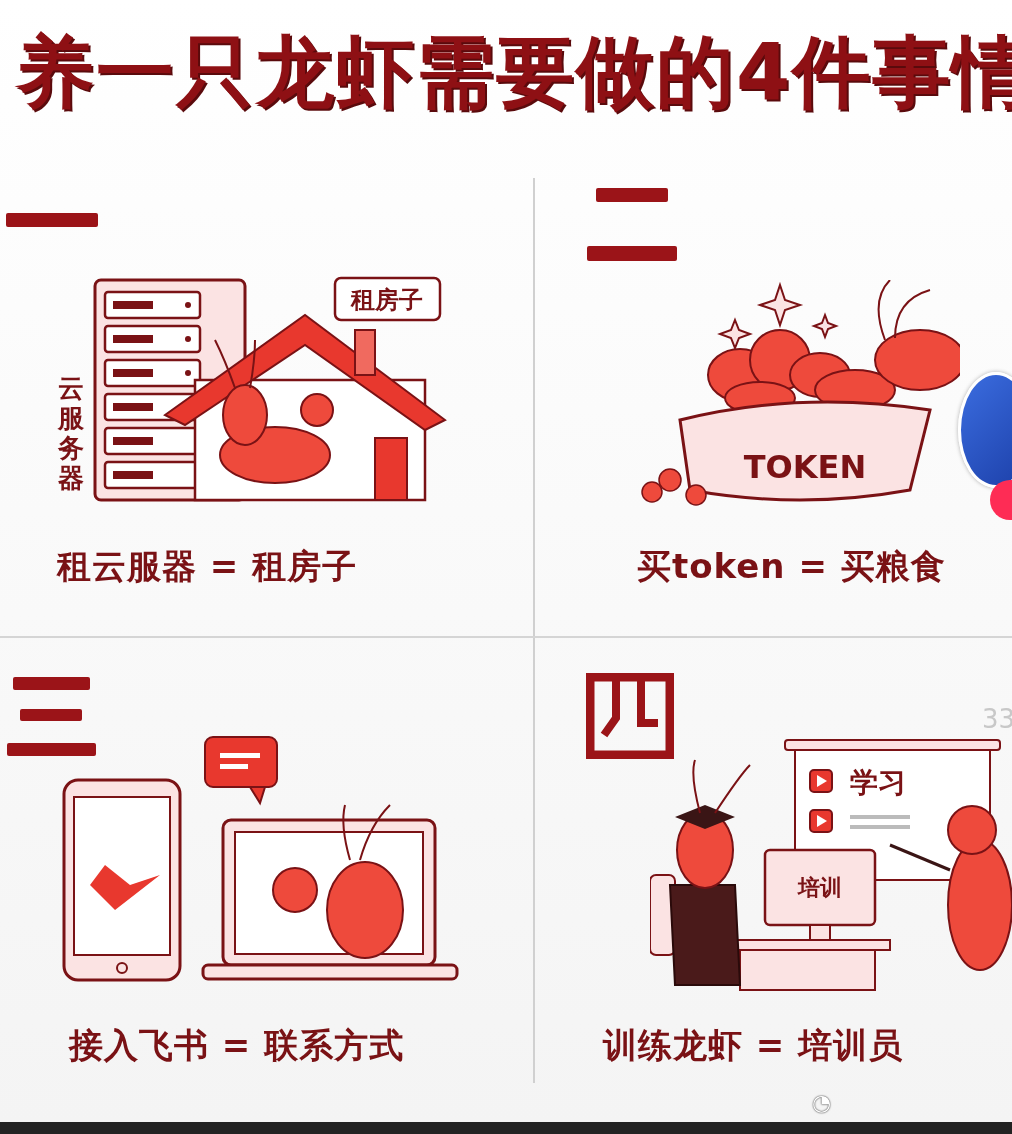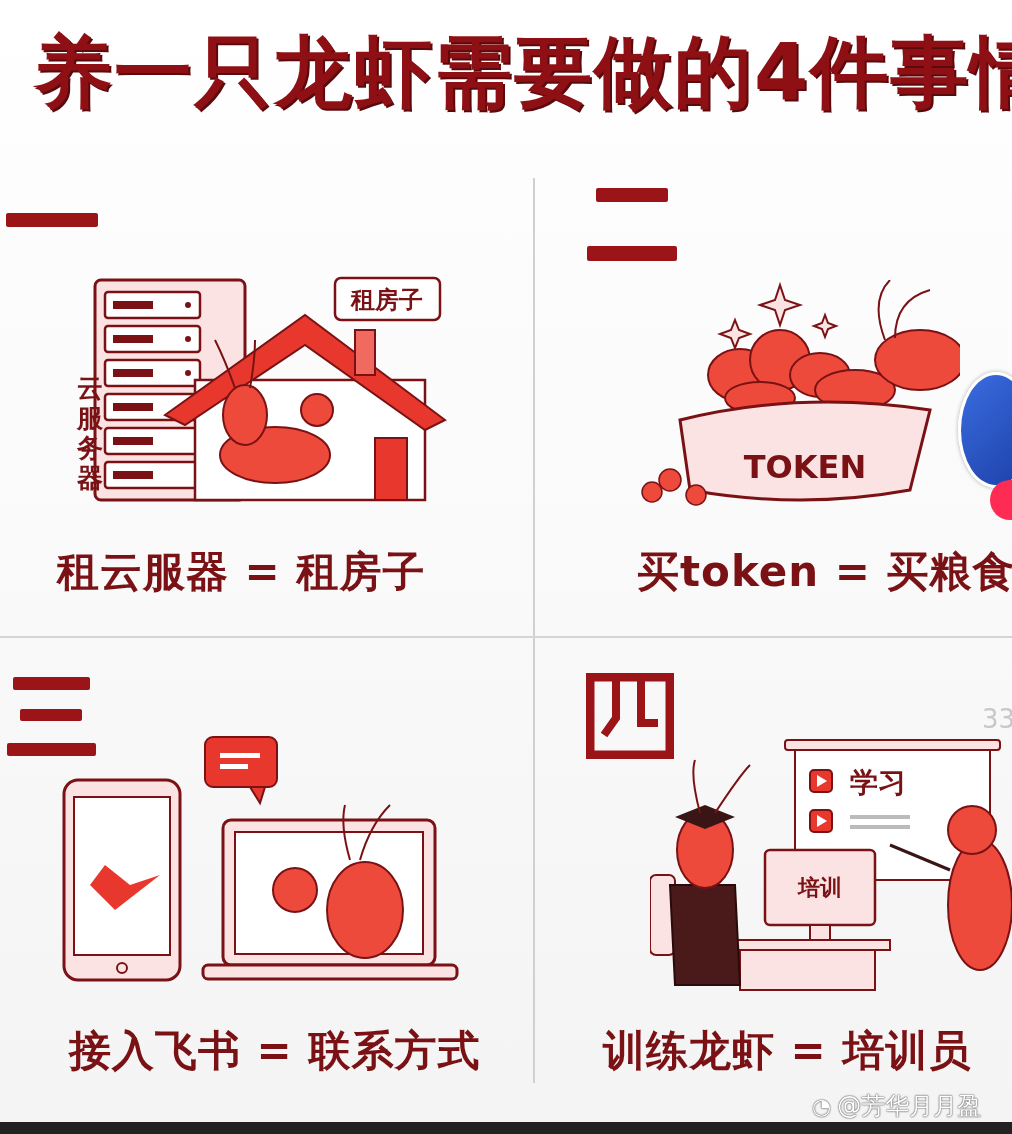--- a/index.html
+++ b/index.html
@@ -1,23 +1,23 @@
 <!DOCTYPE html>
 <html><head>
 <meta charset="utf-8">
 <style>
   html,body{margin:0;padding:0;}
   body{width:1012px;height:1134px;overflow:hidden;background:#f3f3f3;font-family:"DejaVu Sans",sans-serif;position:relative;}
   .page{position:absolute;left:0;top:0;width:1012px;height:1124px;background:linear-gradient(#ffffff,#f4f4f4);}
   .bottom-bar{position:absolute;left:0;top:1122px;width:1012px;height:12px;background:#222;}
-  .title{position:absolute;left:0;top:22px;width:1012px;height:100px;text-align:center;font-size:78px;font-weight:bold;color:#8e1014;letter-spacing:2px;line-height:100px;white-space:nowrap;text-shadow:2px 2px 0 #5a0a0c;padding-left:34px;box-sizing:border-box;}
+  .title{position:absolute;left:0;top:22px;width:1012px;height:100px;text-align:center;font-size:78px;font-weight:bold;color:#8e1014;letter-spacing:2px;line-height:100px;white-space:nowrap;text-shadow:2px 2px 0 #5a0a0c;padding-left:16px;box-sizing:border-box;}
   .vdiv{position:absolute;left:533px;top:178px;width:2px;height:905px;background:#d0d0d0;}
   .hdiv{position:absolute;left:0;top:636px;width:1012px;height:2px;background:#d5d5d5;}
   .bar{position:absolute;background:#9b1418;border-radius:2px;}
-  .caption{position:absolute;font-size:42px;font-weight:bold;color:#7a1215;white-space:nowrap;letter-spacing:1px;}
+  .caption{position:absolute;font-size:34px;font-weight:bold;color:#7a1215;white-space:nowrap;letter-spacing:1px;}
   .illus{position:absolute;}
   .avatar{position:absolute;left:958px;top:372px;width:70px;height:110px;border-radius:50%;background:linear-gradient(135deg,#3b6de0,#1c3fa8);border:3px solid #fff;box-shadow:0 0 4px rgba(0,0,0,.3);}
   .avatar-plus{position:absolute;left:990px;top:480px;width:40px;height:40px;border-radius:50%;background:#fe2c55;}
   .side-count{position:absolute;left:982px;top:704px;font-size:26px;color:#c8c8c8;}
   .watermark{position:absolute;left:812px;top:1090px;font-size:24px;color:#ffffff;text-shadow:0 0 2px #555,0 0 1px #333;white-space:nowrap;display:flex;align-items:center;gap:6px;}
 </style>
 </head>
 <body>
 
 <div class="page">
@@ -60,21 +60,21 @@
       <rect x="320" y="168" width="32" height="62" fill="#e8382e" stroke="#7a1215" stroke-width="2"></rect>
 
       <ellipse cx="220" cy="185" rx="55" ry="28" fill="#ee4a3c" stroke="#7a1215" stroke-width="2"></ellipse>
       <ellipse cx="190" cy="145" rx="22" ry="30" fill="#ee4a3c" stroke="#7a1215" stroke-width="2"></ellipse>
       <circle cx="262" cy="140" r="16" fill="#ee4a3c" stroke="#7a1215" stroke-width="2"></circle>
       <path d="M180 118 Q170 90 160 70 M195 118 Q200 90 200 70" stroke="#7a1215" stroke-width="2" fill="none"></path>
 
       <rect x="280" y="8" width="105" height="42" rx="6" fill="#fff" stroke="#7a1215" stroke-width="2.5"></rect>
       <text x="332" y="38" text-anchor="middle" font-size="24" font-weight="bold" fill="#7a1215" font-family="DejaVu Sans, sans-serif">租房子</text>
     </svg>
-    <div style="position:absolute;left:58px;top:373px;width:28px;font-size:26px;font-weight:bold;color:#7a1215;line-height:30px;word-break:break-all;margin-left:19px;">云服务器</div>
+    <div style="position:absolute;left:58px;top:373px;width:28px;font-size:26px;font-weight:bold;color:#7a1215;line-height:30px;word-break:break-all;">云服务器</div>
     <div class="caption" style="left:57px;top:544px;">租云服器 = 租房子</div>
   </div>
 
   <div>
     <div>
       <div class="bar" style="left:596px;top:188px;width:72px;height:14px;"></div>
       <div class="bar" style="left:587px;top:246px;width:90px;height:15px;"></div>
     </div>
     <svg class="illus" style="left:630px;top:280px;" width="330" height="230" viewBox="0 0 330 230">
       <g fill="#fbe3e3" stroke="#7a1215" stroke-width="2">
@@ -160,17 +160,16 @@
     </svg>
     <div class="caption" style="left:603px;top:1023px;text-align:center;">训练龙虾 = 培训员</div>
   </div>
 
   <div class="avatar"></div>
   <div class="avatar-plus"></div>
   <div class="side-count">33</div>
 
   <div class="watermark">
     <span style="font-size:22px;">◔</span>
-    <span>@芳华月月盈</span>
   </div>
 </div>
 
 <div class="bottom-bar"></div>
 
 </body></html>

